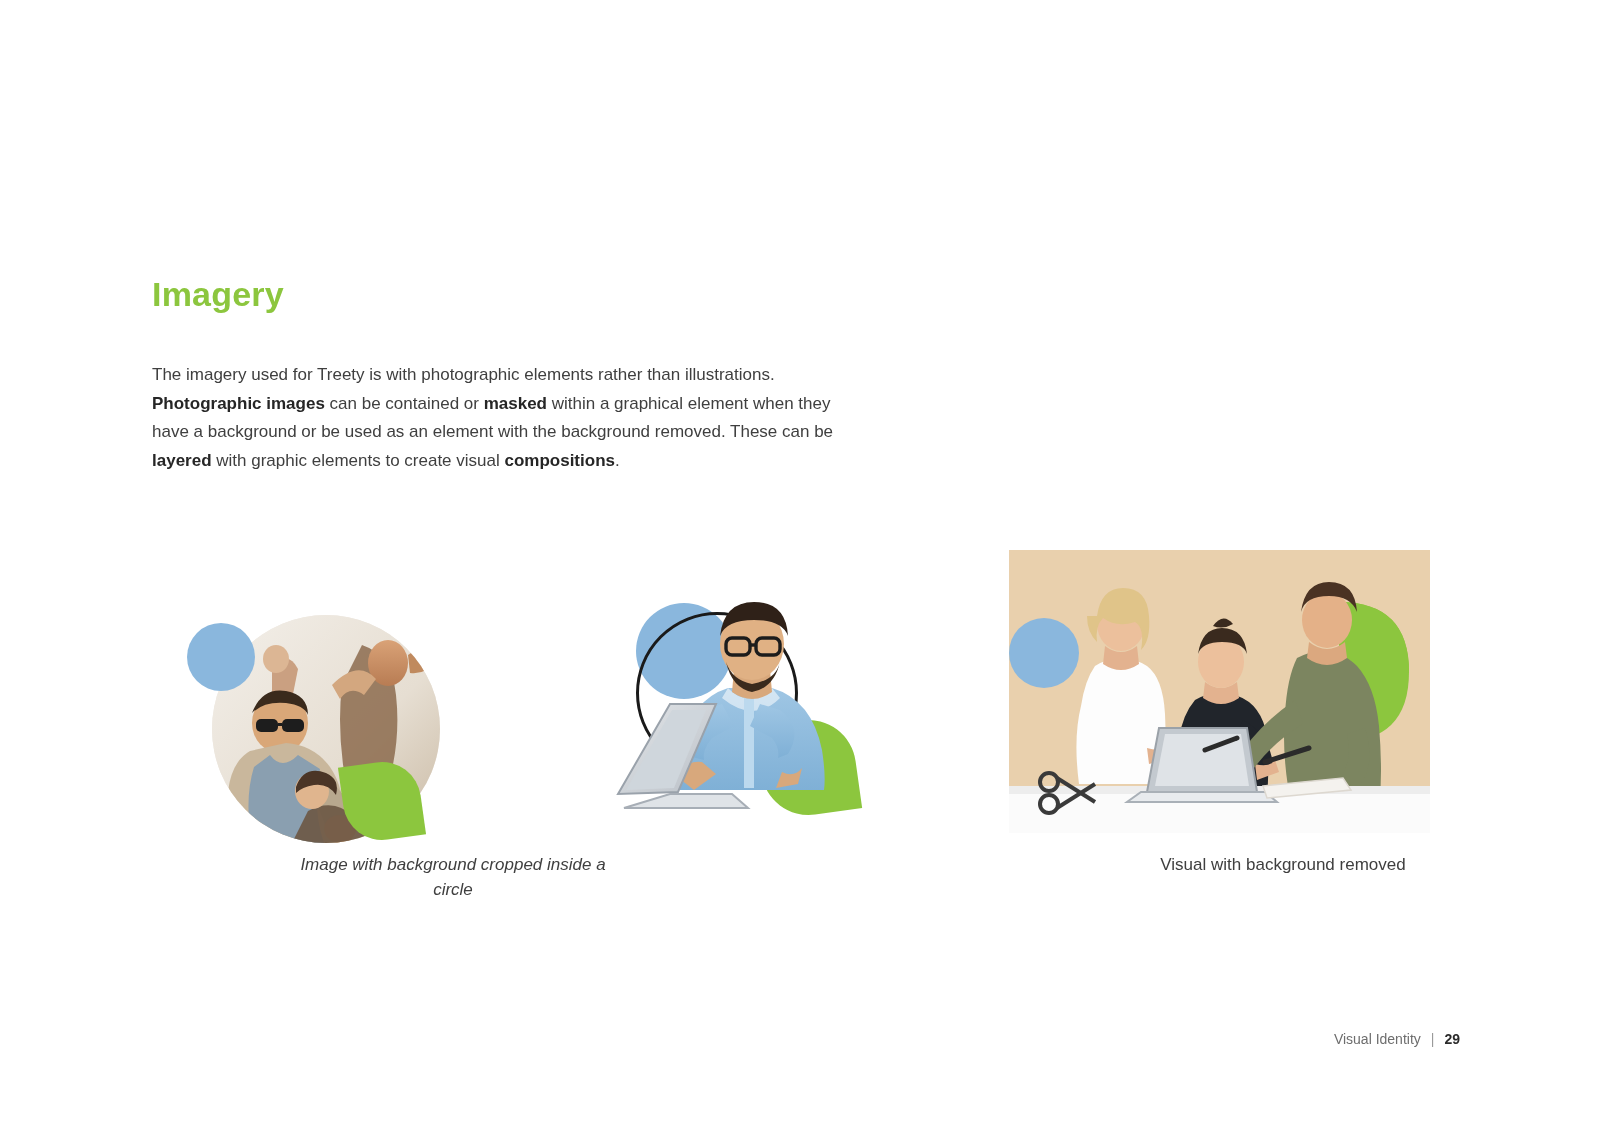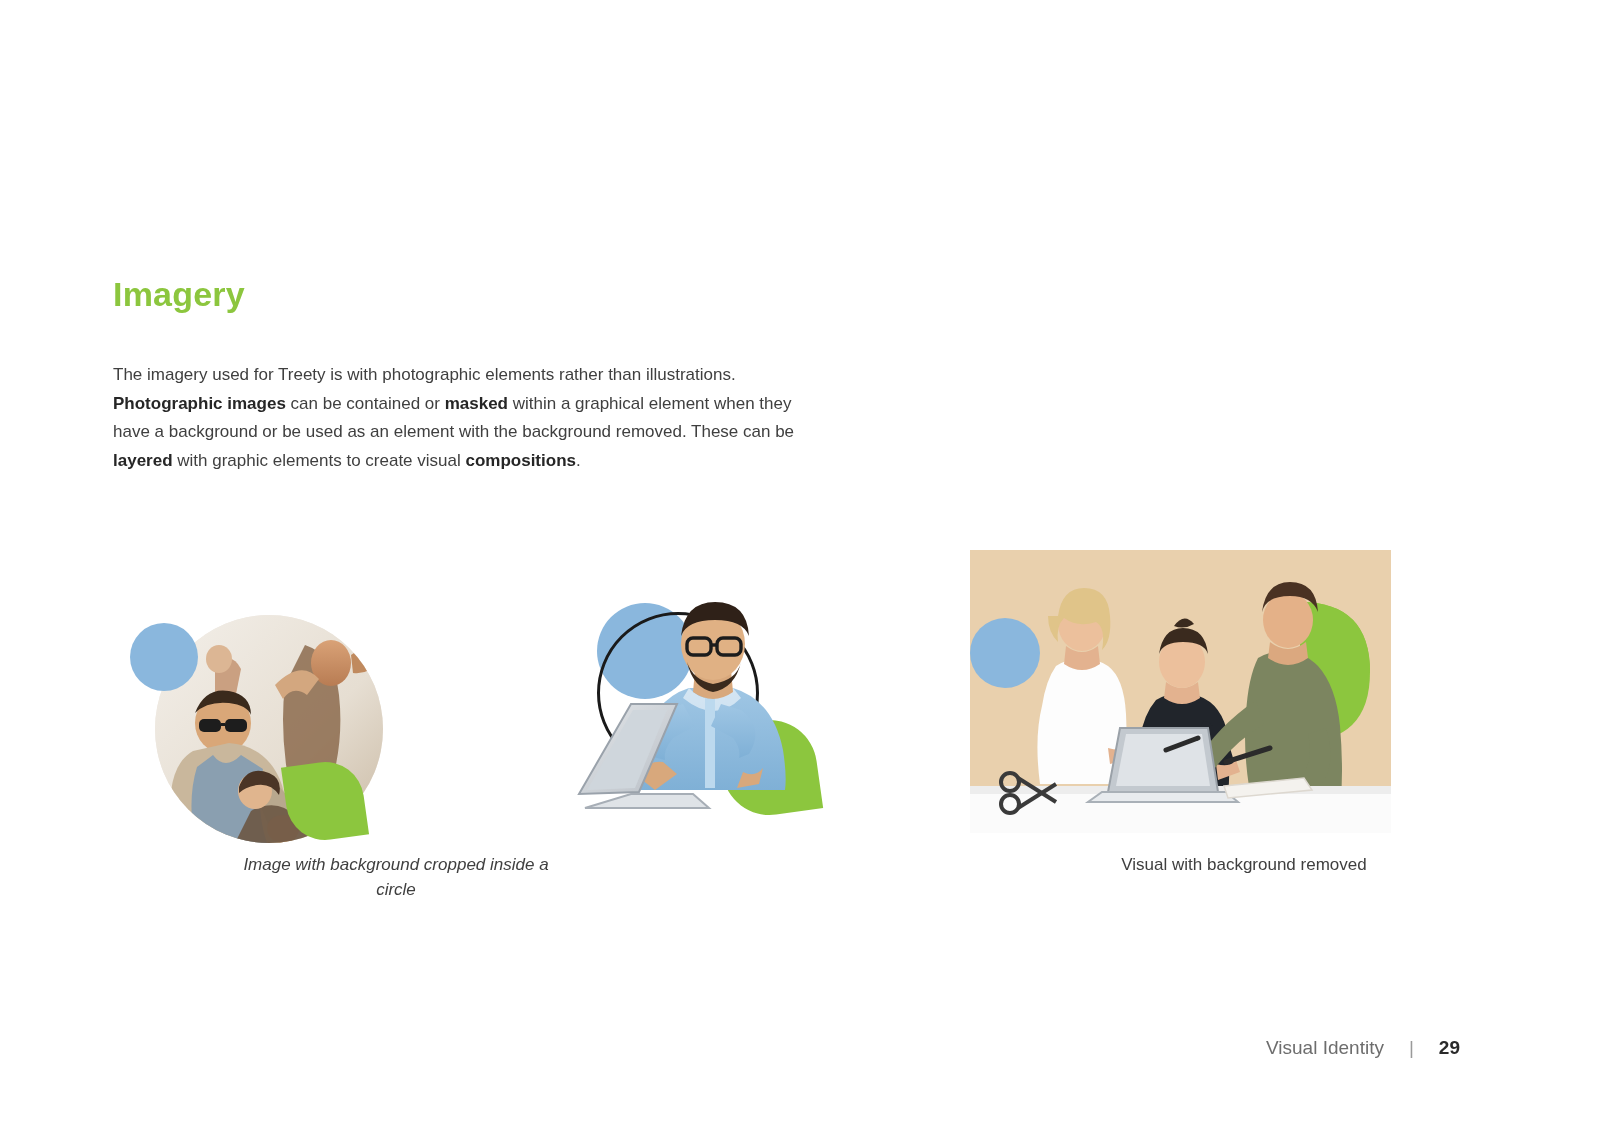--- a/index.html
+++ b/index.html
@@ -13,20 +13,21 @@
     position: relative;
     font-family: "Liberation Sans", sans-serif;
     color: #3a3a3a;
     overflow: hidden;
   }
 
   .page {
     position: absolute;
     inset: 0;
     background: #ffffff;
+    margin-left: 39px;
   }
 
   
   .title {
     position: absolute;
     left: 113px;
     top: 252px;
     font-size: 34px;
     font-weight: bold;
     color: #8cc63e;
@@ -50,21 +51,21 @@
     position: absolute;
     left: 0;
     top: 540px;
     width: 1600px;
     height: 380px;
   }
 
   .figure { position: absolute; }
 
   
-  .fig1 { left: 113px; top: 0px; width: 350px; height: 300px; font-style: italic; }
+  .fig1 { left: 131px; top: 0px; width: 350px; height: 300px; font-style: italic; }
   .fig1 .circle-photo {
     position: absolute;
     left: 42px; top: 75px;
     width: 228px; height: 228px;
     border-radius: 50%;
     overflow: hidden;
     background: #efeae4;
   }
   .fig1 .blue-dot {
     position: absolute;
@@ -135,26 +136,26 @@
     line-height: 25px;
     color: #3f3f3f;
   }
   .cap1 { left: 113px; top: 312px; width: 340px; }
   .cap2 { left: 517px; top: 312px; width: 380px; }
 
   
   .footer {
     position: absolute;
     right: 140px;
-    bottom: 72px;
-    font-size: 19px;
+    bottom: 84px;
+    font-size: 14px;
     color: #6d6d6d;
     display: flex;
     align-items: center;
-    gap: 25px;
+    gap: 10px;
   }
   .footer .sep { color: #9a9a9a; }
   .footer .pageno { font-weight: bold; color: #2a2a2a; }
 </style>
 </head>
 <body>
 
 <div class="page">
 
   <h1 class="title">Imagery</h1>

